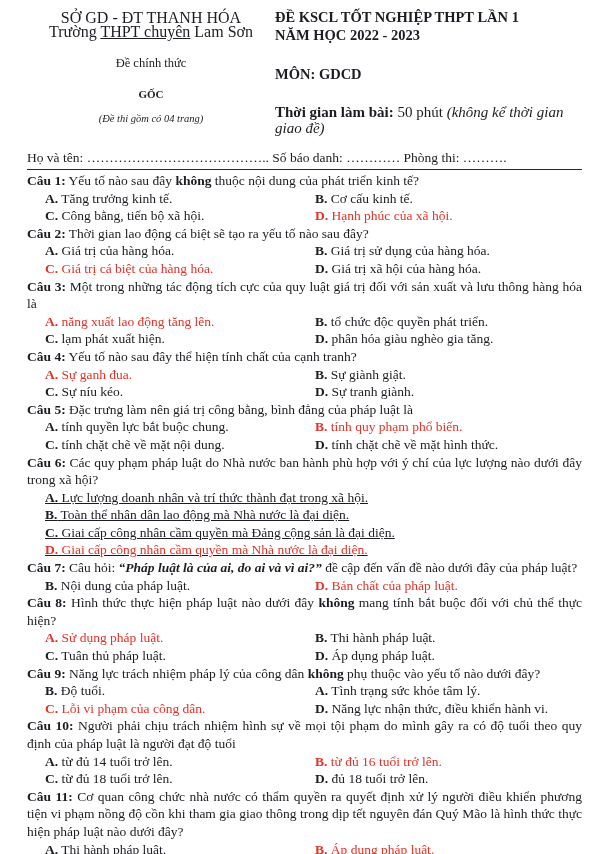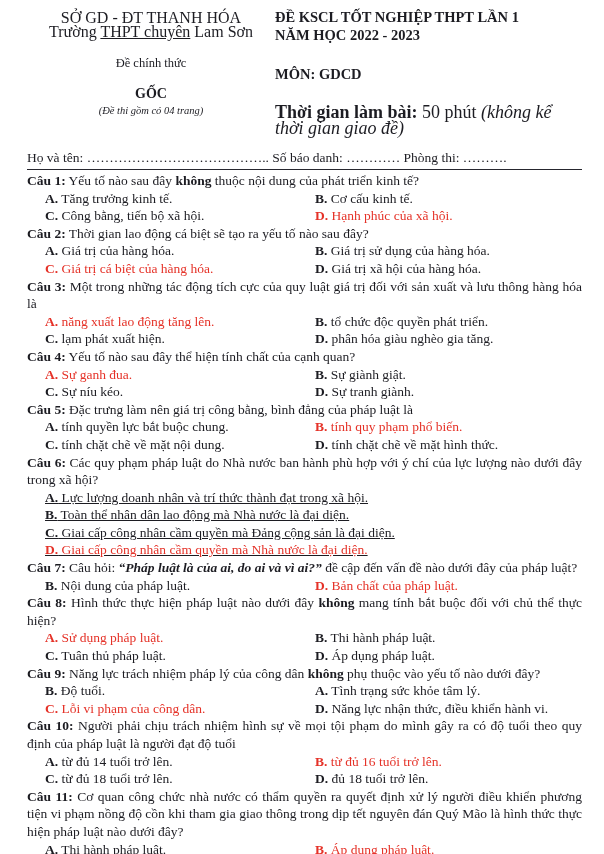--- a/index.html
+++ b/index.html
@@ -13,25 +13,25 @@
   .b{font-weight:bold;}
   .i{font-style:italic;}
   .u{text-decoration:underline;}
 
   
   .header{display:flex;align-items:flex-start;}
   .h-left{width:248px;text-align:center;padding-top:3px;flex-shrink:0;}
   .h-right{flex:1;text-align:left;}
   .org-line{font-weight:normal;font-size:16px;line-height:14px;}
   .doc-type{margin-top:17px;font-weight:normal;font-size:12.5px;line-height:15px;}
-  .doc-version{margin-top:15px;font-weight:bold;font-size:14px;line-height:16px;}
-  .doc-pages{margin-top:2px;font-style:italic;font-size:10.5px;line-height:13px;}
+  .doc-version{margin-top:15px;font-weight:bold;font-size:11px;line-height:16px;}
+  .doc-pages{margin-top:10px;font-style:italic;font-size:10.5px;line-height:13px;}
   .exam-title{font-weight:bold;font-size:14.5px;line-height:18px;}
   .exam-subject{margin-top:21px;font-weight:bold;font-size:14.5px;line-height:18px;}
-  .exam-time{margin-top:21px;font-size:18px;line-height:16px;}
+  .exam-time{margin-top:21px;font-size:15px;line-height:16px;}
 
   
   .info-row{
     margin-top:13px;font-size:13.5px;line-height:17px;
     padding-bottom:3px;border-bottom:1.7px solid #26262e;
     white-space:nowrap;overflow:hidden;
   }
 
   
   .questions{margin-top:2px;font-size:13.5px;line-height:17.6px;}
@@ -90,21 +90,21 @@
       <section class="question">
         <p class="stem"><span class="b">Câu 3:</span><span> Một trong những tác động tích cực của quy luật giá trị đối với sản xuất và lưu thông hàng hóa là</span></p>
         <div class="opts grid">
           <div class="opt correct"><span class="b">A.</span> năng xuất lao động tăng lên.</div>
           <div class="opt"><span class="b">B.</span> tổ chức độc quyền phát triển.</div>
           <div class="opt"><span class="b">C.</span> lạm phát xuất hiện.</div>
           <div class="opt"><span class="b">D.</span> phân hóa giàu nghèo gia tăng.</div>
         </div>
       </section>
       <section class="question">
-        <p class="stem"><span class="b">Câu 4:</span><span> Yếu tố nào sau đây thể hiện tính chất của cạnh quan?</span></p>
+        <p class="stem"><span class="b">Câu 4:</span><span> Yếu tố nào sau đây thể hiện tính chất của cạnh tranh?</span></p>
         <div class="opts grid">
           <div class="opt correct"><span class="b">A.</span> Sự ganh đua.</div>
           <div class="opt"><span class="b">B.</span> Sự giành giật.</div>
           <div class="opt"><span class="b">C.</span> Sự níu kéo.</div>
           <div class="opt"><span class="b">D.</span> Sự tranh giành.</div>
         </div>
       </section>
       <section class="question">
         <p class="stem"><span class="b">Câu 5:</span><span> Đặc trưng làm nên giá trị công bằng, bình đẳng của pháp luật là</span></p>
         <div class="opts grid">

